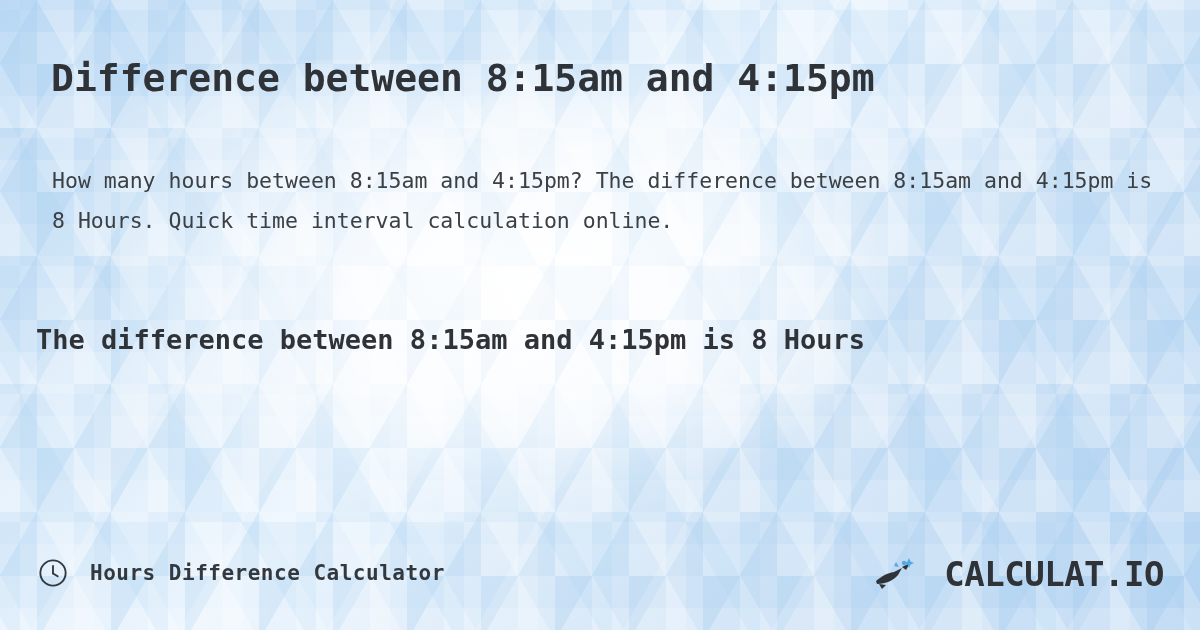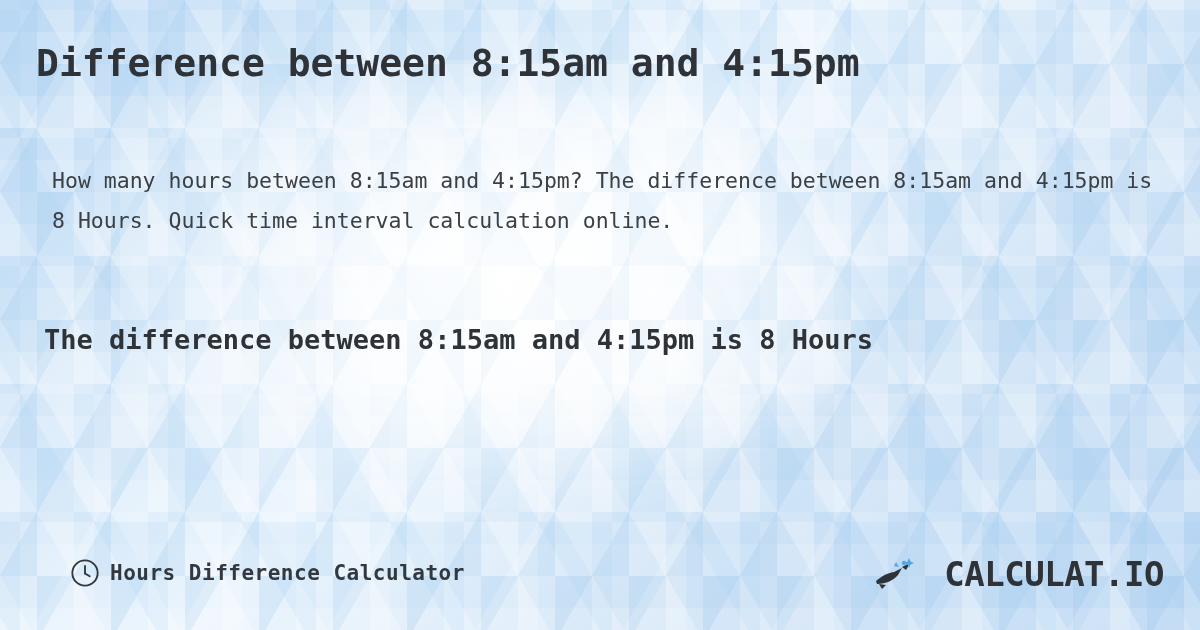--- a/index.html
+++ b/index.html
@@ -53,21 +53,21 @@
     width: 760px; height: 470px;
     pointer-events: none;
     background: radial-gradient(ellipse at 45% 45%, rgba(255,255,255,0.75) 0%, rgba(255,255,255,0.35) 45%, rgba(255,255,255,0) 72%);
   }
   .content {
     position: relative;
     z-index: 3;
     padding: 40px 36px 0 36px;
   }
   h1.title {
-    margin: 0;
+    margin: 15px;
     padding: 0;
     font-size: 38px;
     line-height: 46px;
     font-weight: bold;
     color: #2f3337;
     letter-spacing: 0px;
   }
   p.desc {
     margin: 16px;
     padding: 0;
@@ -77,42 +77,41 @@
     width: 1105px;
     font-size: 21.5px;
     line-height: 40px;
     color: #3b4044;
   }
   h2.answer {
     margin: 0;
     padding: 0;
     position: absolute;
     top: 315px;
-    left: 44px;
+    left: 36px;
     width: 1110px;
     font-size: 27px;
     line-height: 50px;
     font-weight: bold;
     color: #2f3337;
   }
   .footer {
     position: absolute;
     left: 0; right: 0;
     bottom: 0;
     height: 86px;
     z-index: 4;
   }
   .footer-left {
     position: absolute;
     left: 38px;
     top: 14px;
     display: flex;
     align-items: center;
-    gap: 10px;
-    padding-left: 32px;
+    gap: 22px;
   }
   .clock-icon {
     width: 30px;
     height: 30px;
     display: block;
   }
   .footer-label {
     font-size: 21px;
     font-weight: bold;
     color: #32383d;

